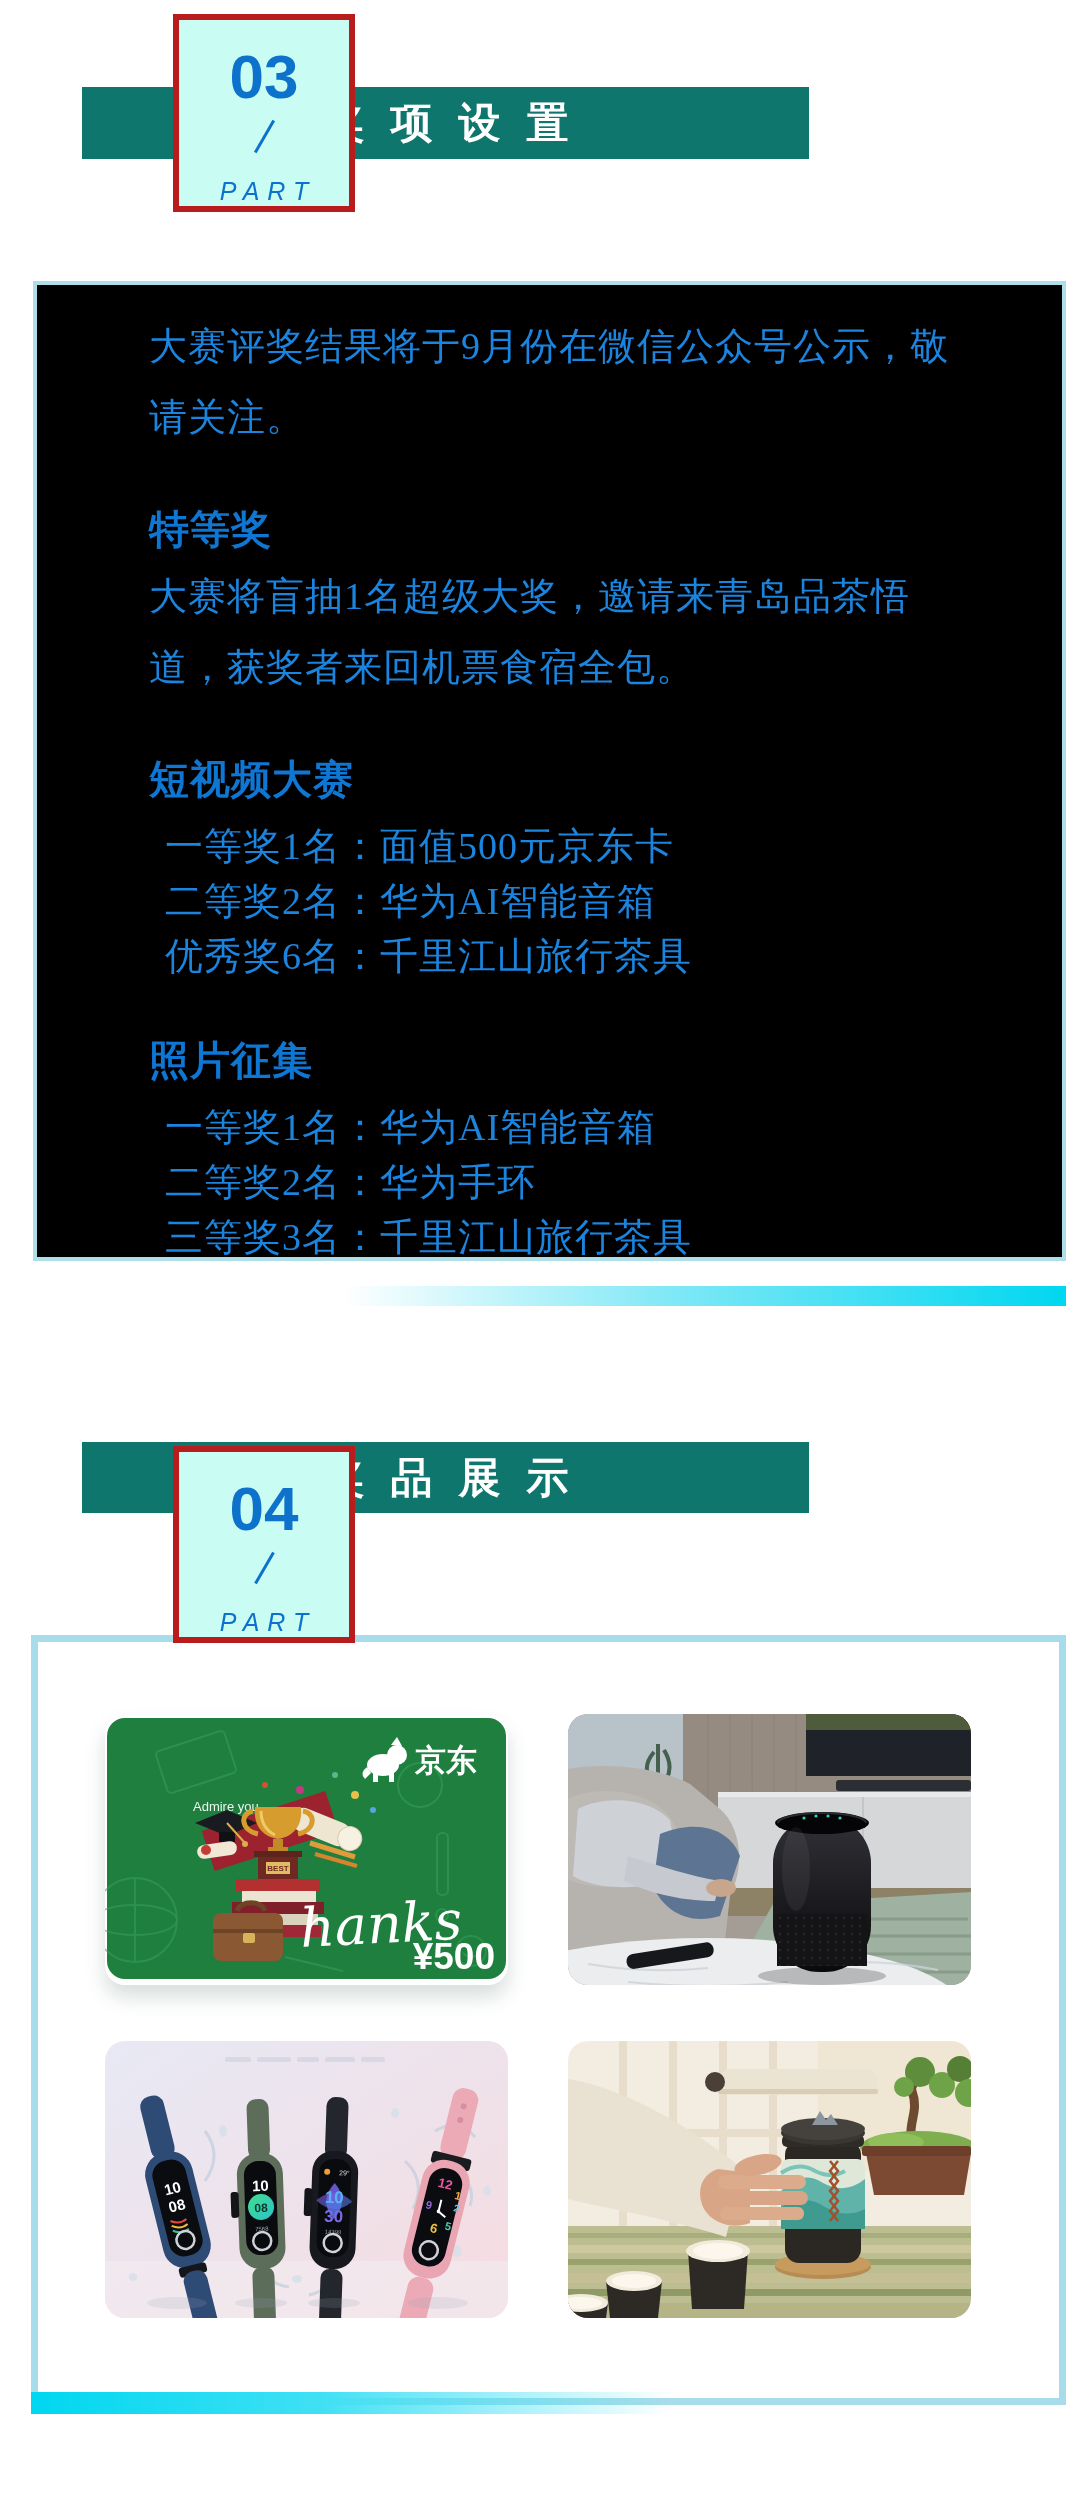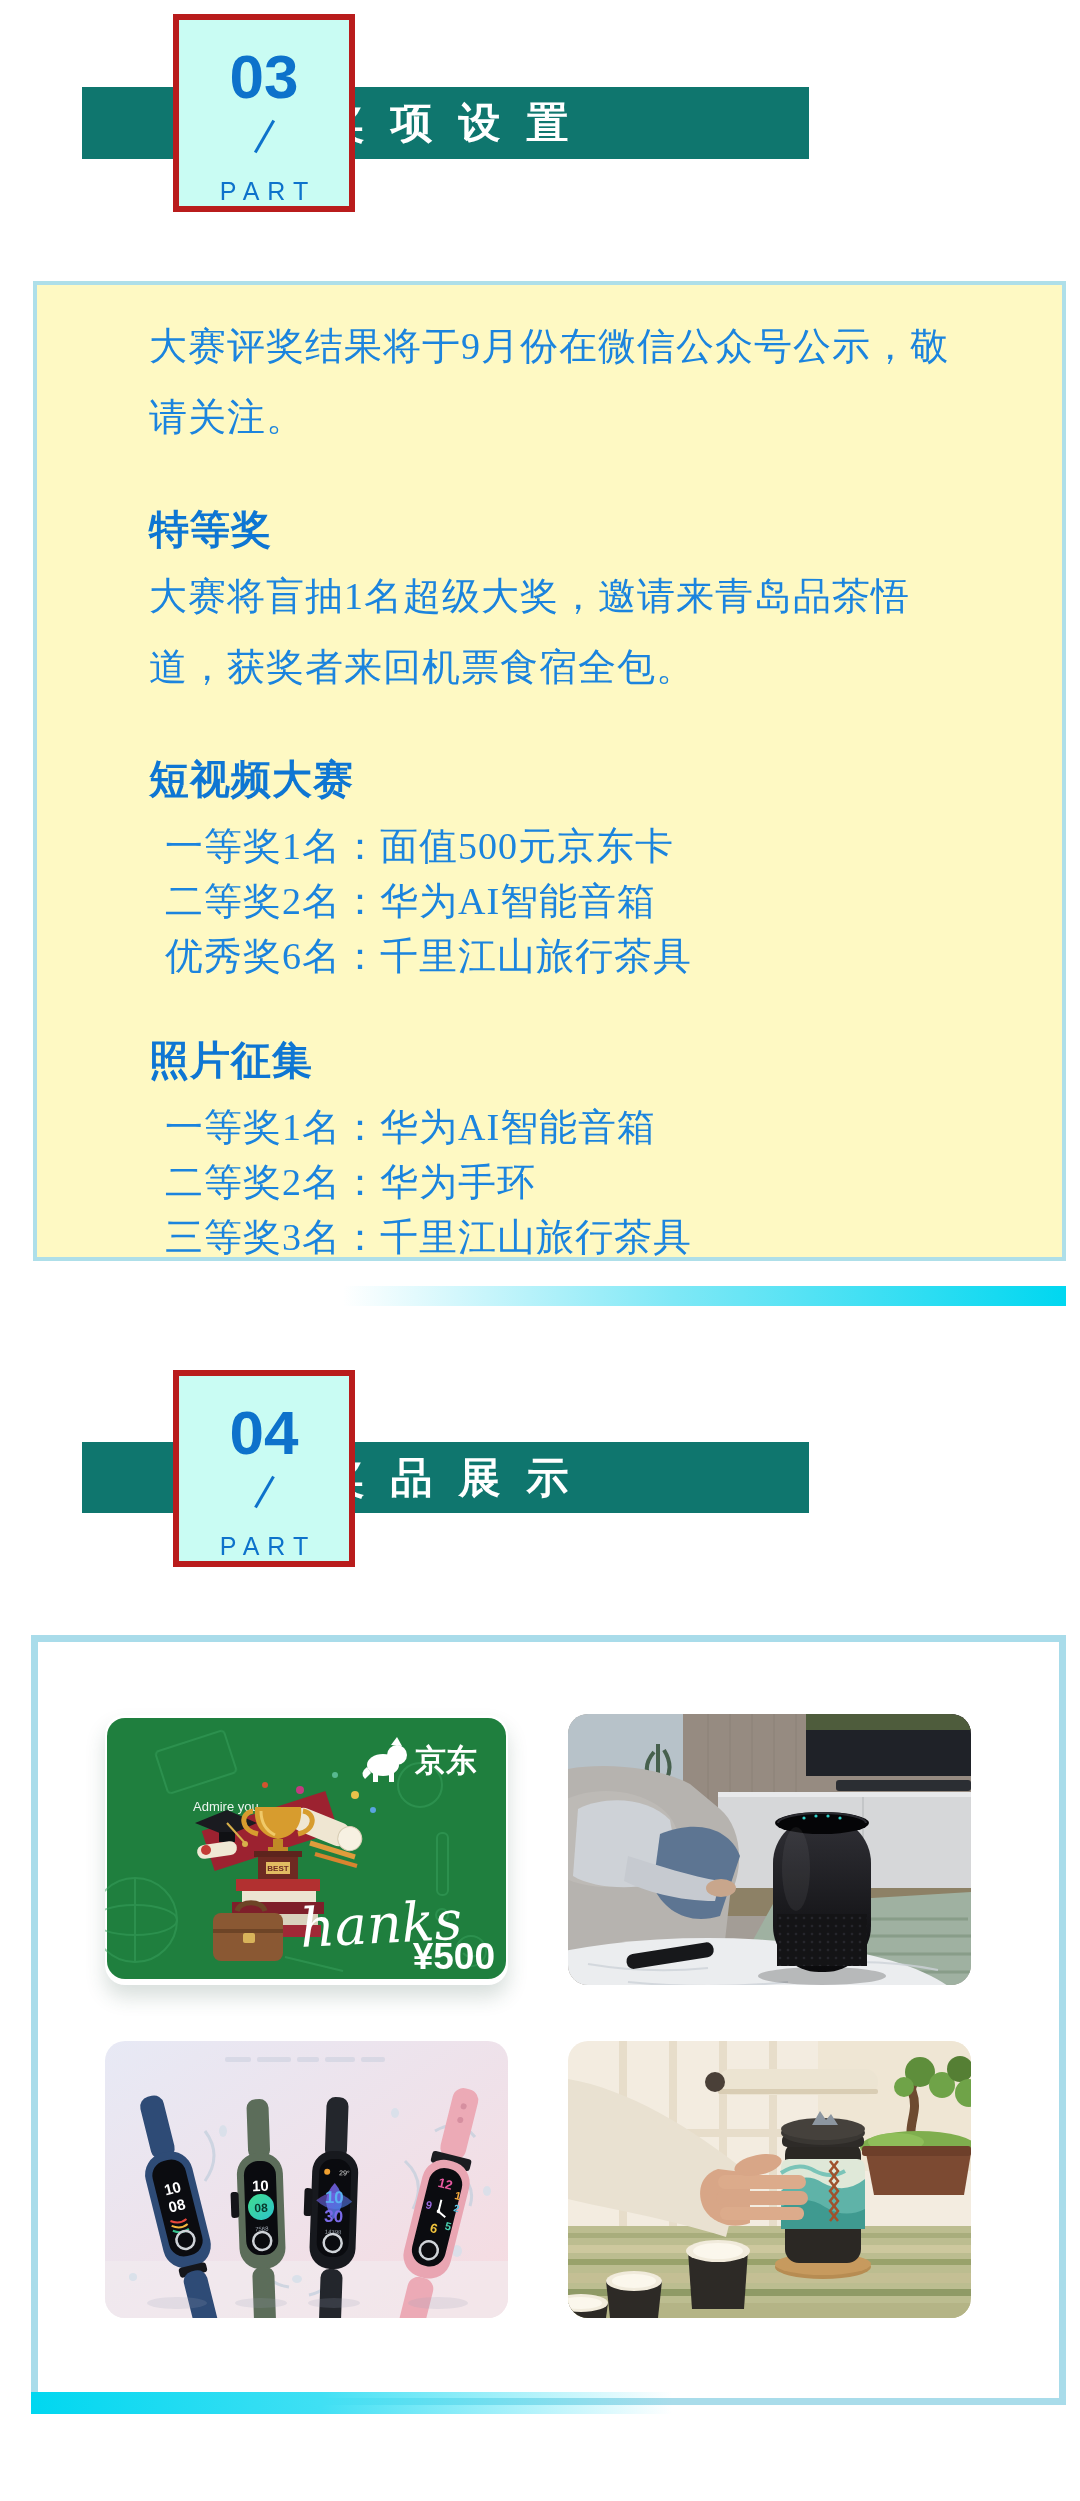--- a/index.html
+++ b/index.html
@@ -9,27 +9,27 @@
   
   .header-bar{position:absolute;left:82px;width:727px;background:#0f766e;
               display:flex;align-items:center;justify-content:center;}
   .bar-3{top:87px;height:72px;}
   .bar-4{top:1442px;height:71px;}
   .header-title{color:#ffffff;font-size:42px;font-weight:700;letter-spacing:26px;padding-left:26px;
                 font-family:"Liberation Serif","DejaVu Serif",serif;white-space:nowrap;}
   .part-box{position:absolute;left:173px;width:182px;background:#c9fcf3;border:6px solid #b91c1c;
             box-sizing:border-box;z-index:2;display:flex;flex-direction:column;align-items:center;}
   .box-3{top:14px;height:198px;}
-  .box-4{top:1370px;height:197px;}
+  .box-4{top:1446px;height:197px;}
   .part-num{margin-top:26px;font-size:62px;line-height:1;font-weight:700;color:#0d72cb;}
   .part-slash{width:3px;height:44px;background:#0d72cb;transform:rotate(30deg);margin-top:10px;}
-  .part-label{margin-top:22px;font-size:25px;color:#0d72cb;letter-spacing:8px;padding-left:8px;}
+  .part-label{margin-top:22px;font-size:25px;color:#0d72cb;letter-spacing:8px;padding-left:8px;font-style:italic;}
 
   
-  .text-card{position:absolute;left:33px;top:281px;width:1033px;height:980px;background:#fef9c3;
+  .text-card{position:absolute;left:33px;top:281px;width:1033px;height:980px;background:#000000;
              border:4px solid #aedfe9;box-sizing:border-box;padding:26px 50px 0 112px;overflow:hidden;
              font-family:"Liberation Serif","DejaVu Serif",serif;color:#1b84de;font-size:38px;letter-spacing:1px;}
   .para .tline{line-height:71px;white-space:nowrap;}
   .block{margin-top:54px;}
   .block-h{font-size:40px;line-height:46px;font-weight:700;color:#0e76d3;margin:0 0 8px 0;white-space:nowrap;}
   .prize-list{list-style:none;margin:16px;padding:0;}
   .prize-list li{line-height:55px;white-space:nowrap;}
 
   
   .grad-bar{position:absolute;z-index:3;}

